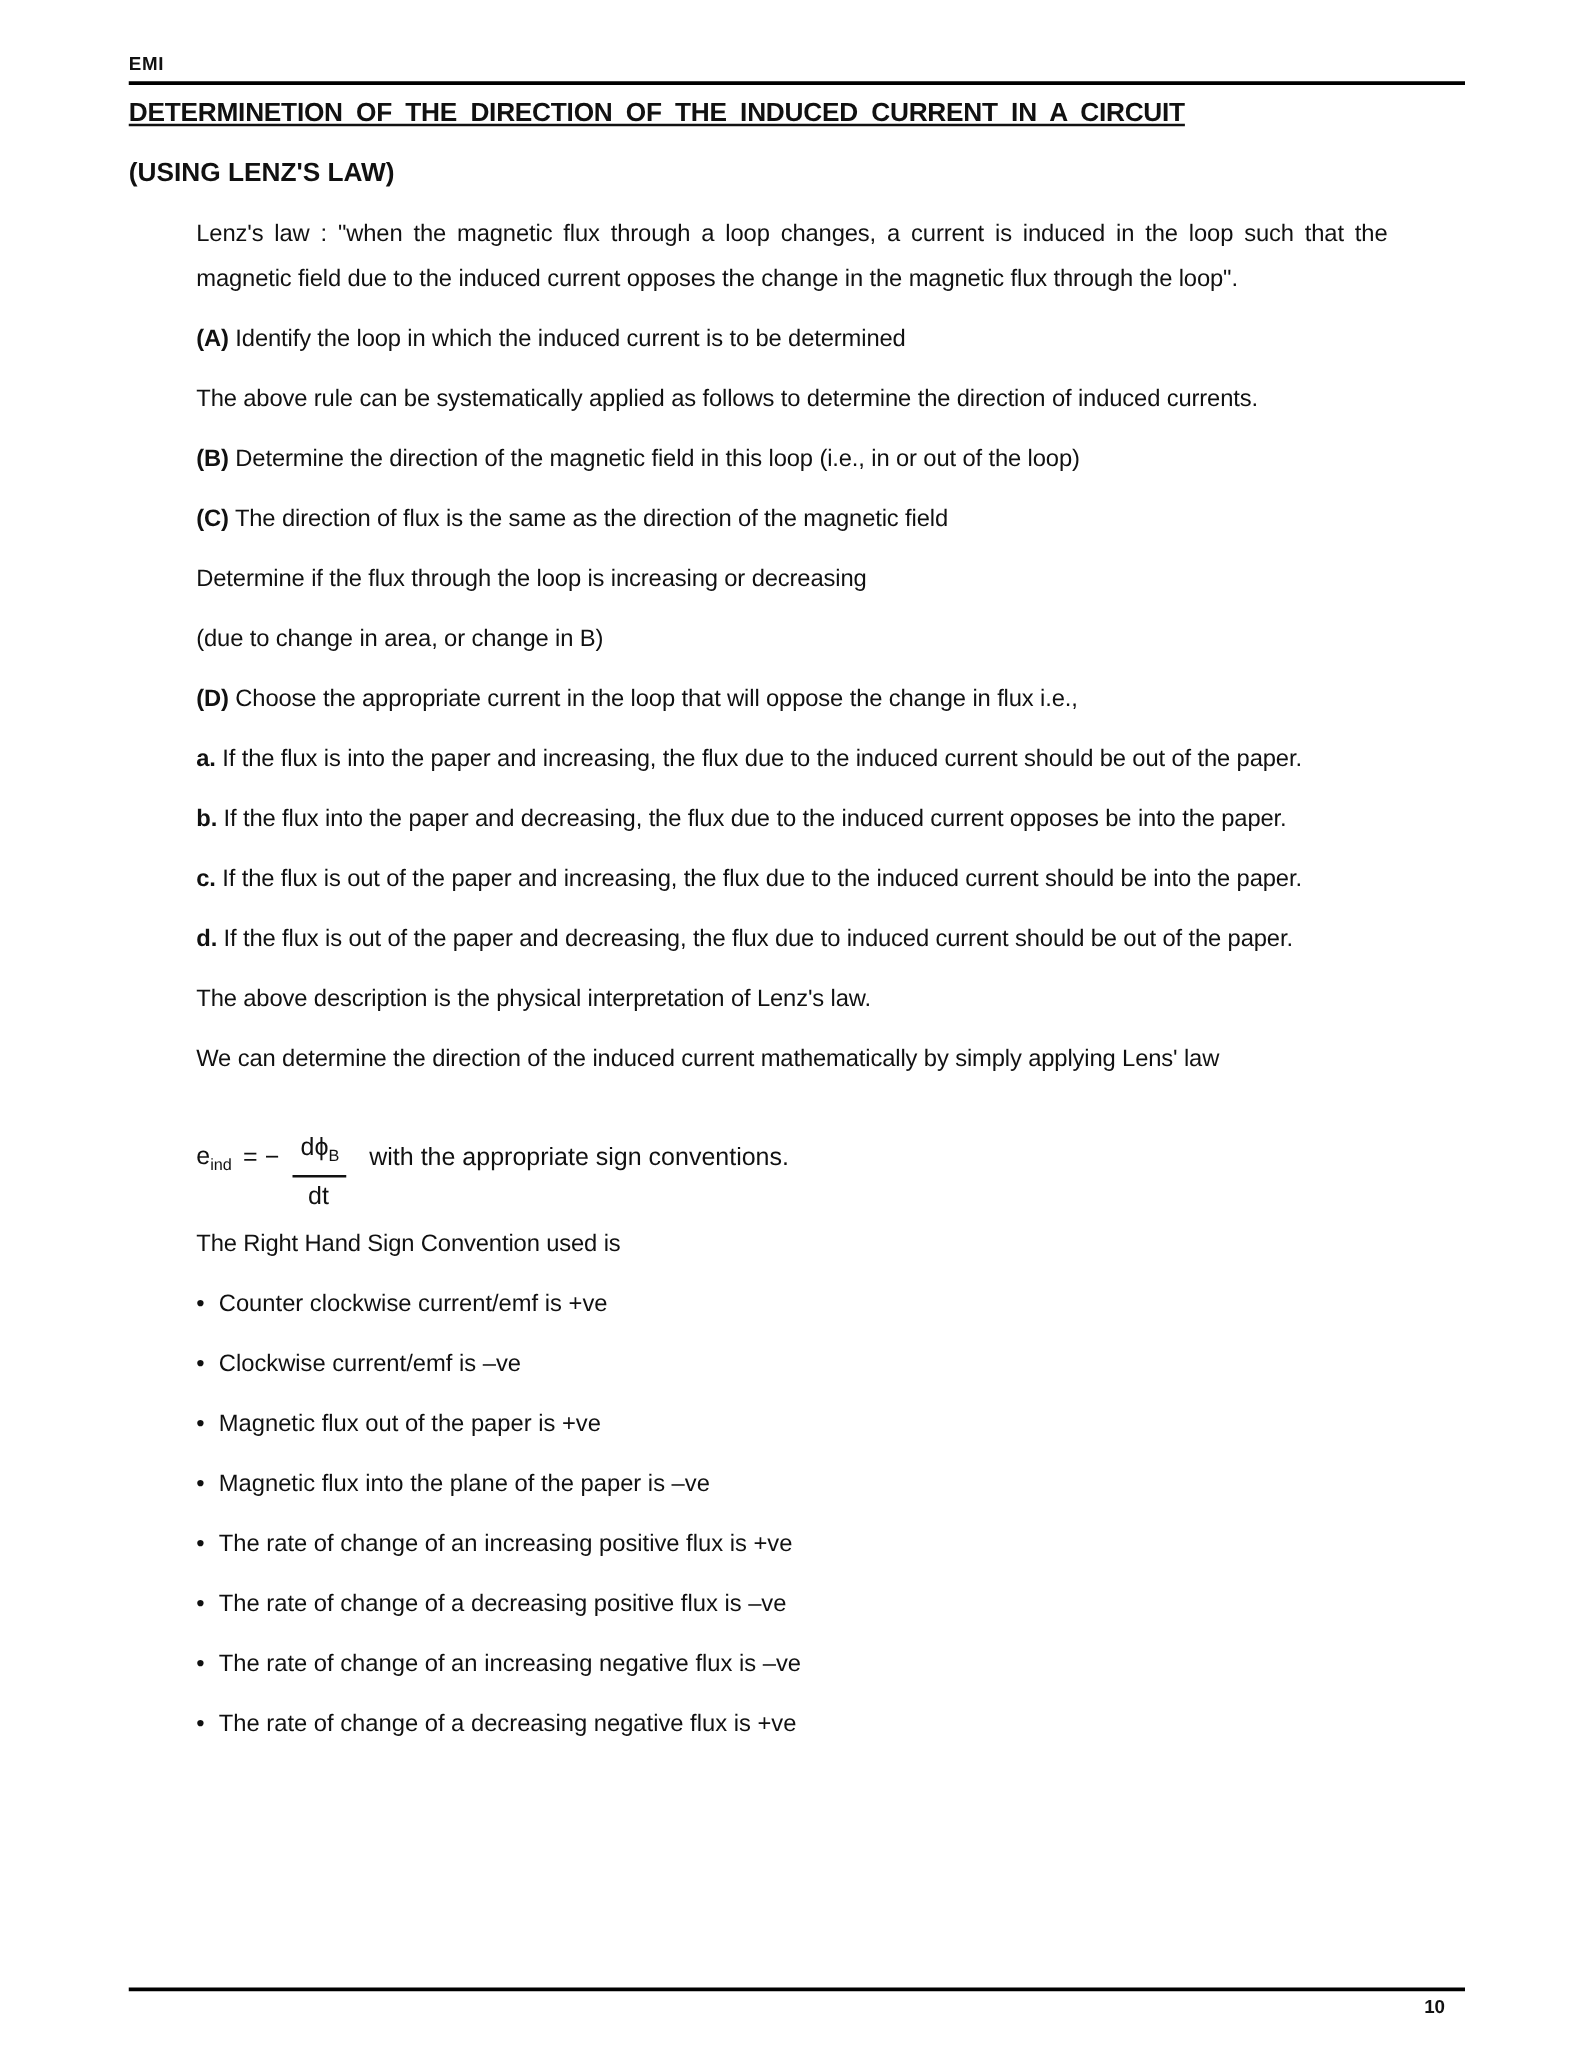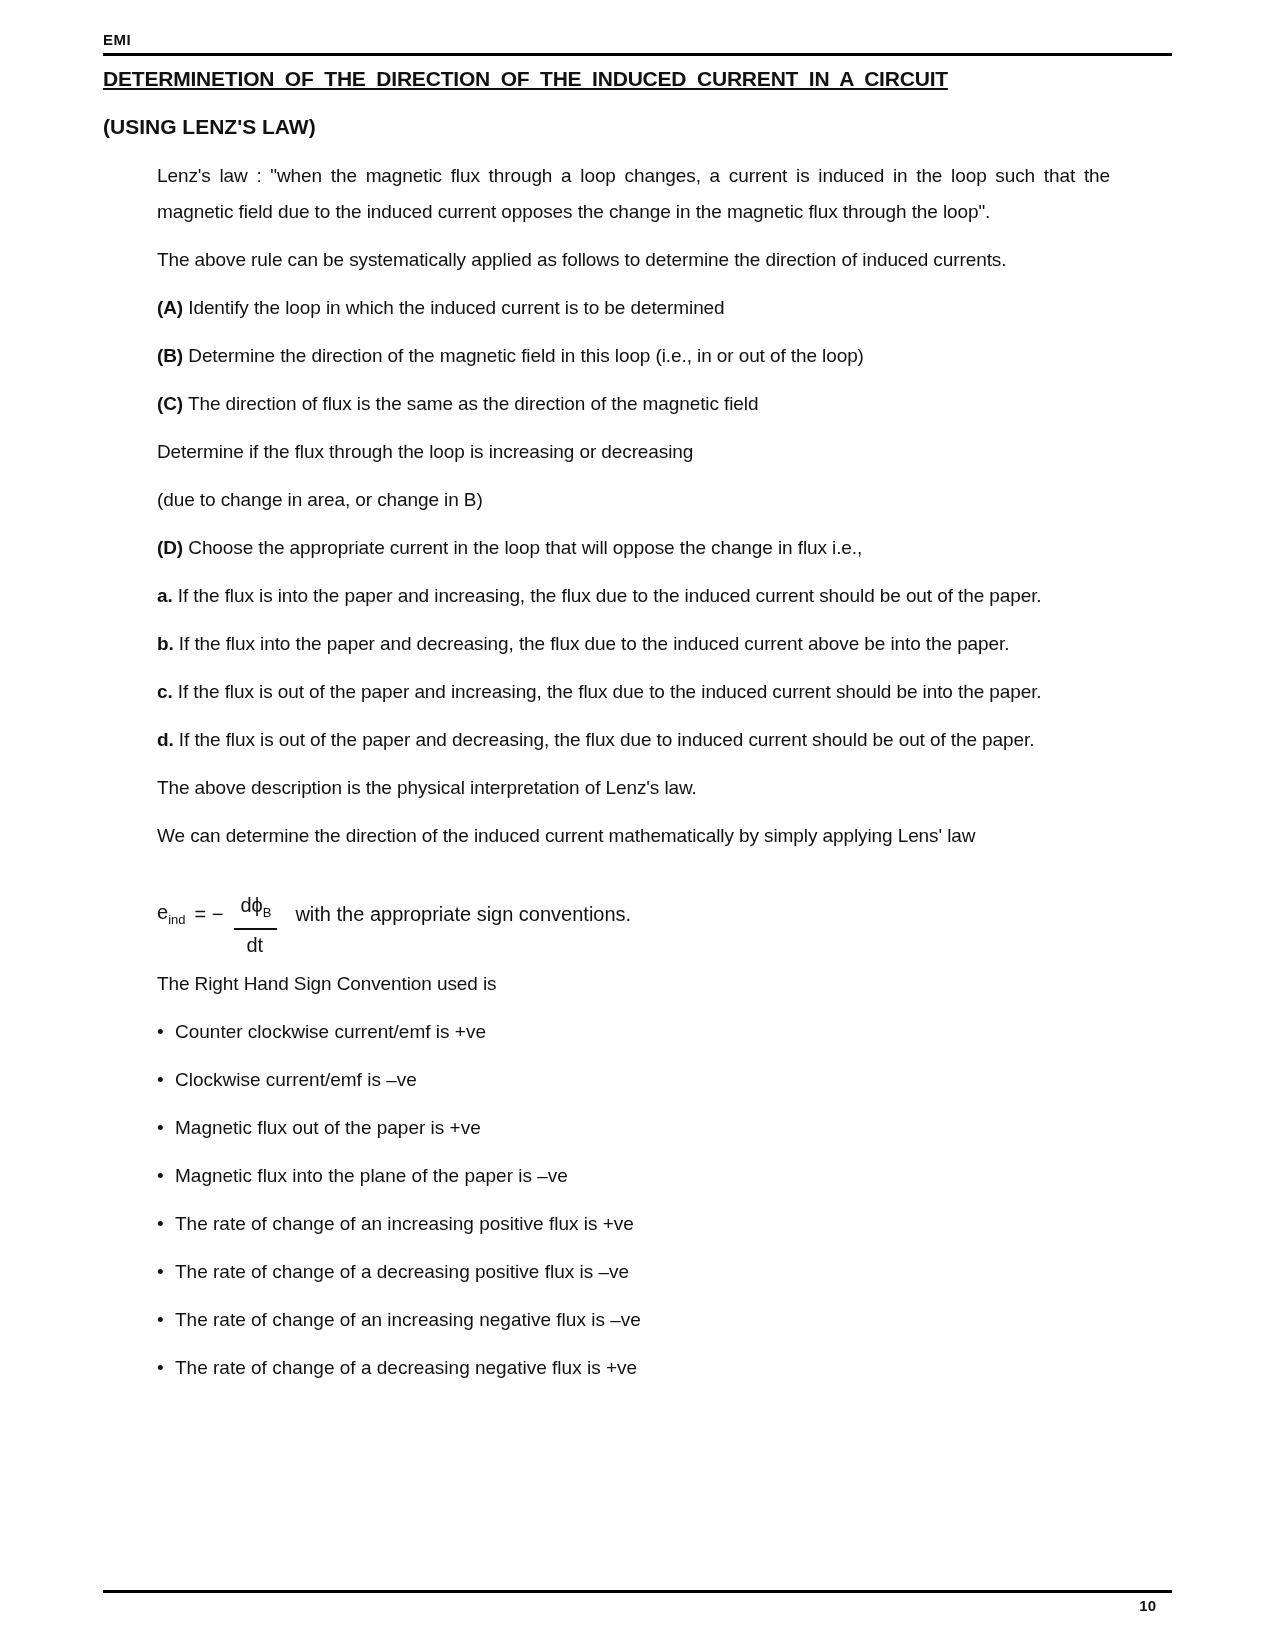--- a/index.html
+++ b/index.html
@@ -9,21 +9,21 @@
     width: 1275px;
     height: 1650px;
     background: #ffffff;
     font-family: "Liberation Sans", sans-serif;
     color: #111111;
     overflow: hidden;
     margin: 0 auto;
   }
   .masthead {
     margin: 0 103px;
-    padding-top: 31px;
+    padding-top: 43px;
     padding-bottom: 4px;
     border-bottom: 3px solid #000000;
   }
   .brand {
     font-size: 15px;
     font-weight: bold;
     letter-spacing: 0.5px;
   }
   .title-main {
     margin: 10px 103px 0;
@@ -104,37 +104,37 @@
 
   <div class="masthead">
     <span class="brand">EMI</span>
   </div>
 
   <div class="title-main">DETERMINETION OF THE DIRECTION OF THE INDUCED CURRENT IN A CIRCUIT</div>
   <div class="title-sub">(USING LENZ'S LAW)</div>
 
   <p class="body-text first"><b class="prefix"></b><span>Lenz's law : "when the magnetic flux through a loop changes, a current is induced in the loop such that the magnetic field due to the induced current opposes the change in the magnetic flux through the loop".</span></p>
 
+  <p class="body-text"><b class="prefix">(A)</b><span> Identify the loop in which the induced current is to be determined</span></p>
+
   <p class="body-text"><b class="prefix"></b><span>The above rule can be systematically applied as follows to determine the direction of induced currents.</span></p>
-
-  <p class="body-text"><b class="prefix">(A)</b><span> Identify the loop in which the induced current is to be determined</span></p>
 
   <p class="body-text"><b class="prefix">(B)</b><span> Determine the direction of the magnetic field in this loop (i.e., in or out of the loop)</span></p>
 
   <p class="body-text"><b class="prefix">(C)</b><span> The direction of flux is the same as the direction of the magnetic field</span></p>
 
   <p class="body-text"><b class="prefix"></b><span>Determine if the flux through the loop is increasing or decreasing</span></p>
 
   <p class="body-text"><b class="prefix"></b><span>(due to change in area, or change in B)</span></p>
 
   <p class="body-text"><b class="prefix">(D)</b><span> Choose the appropriate current in the loop that will oppose the change in flux i.e.,</span></p>
 
   <p class="body-text"><b class="prefix">a.</b><span> If the flux is into the paper and increasing, the flux due to the induced current should be out of the paper.</span></p>
 
-  <p class="body-text"><b class="prefix">b.</b><span> If the flux into the paper and decreasing, the flux due to the induced current above be into the paper.</span></p>
+  <p class="body-text"><b class="prefix">b.</b><span> If the flux into the paper and decreasing, the flux due to the induced current opposes be into the paper.</span></p>
 
   <p class="body-text"><b class="prefix">c.</b><span> If the flux is out of the paper and increasing, the flux due to the induced current should be into the paper.</span></p>
 
   <p class="body-text"><b class="prefix">d.</b><span> If the flux is out of the paper and decreasing, the flux due to induced current should be out of the paper.</span></p>
 
   <p class="body-text"><b class="prefix"></b><span>The above description is the physical interpretation of Lenz's law.</span></p>
 
   <p class="body-text"><b class="prefix"></b><span>We can determine the direction of the induced current mathematically by simply applying Lens' law</span></p>
 
   <div class="formula-row">

